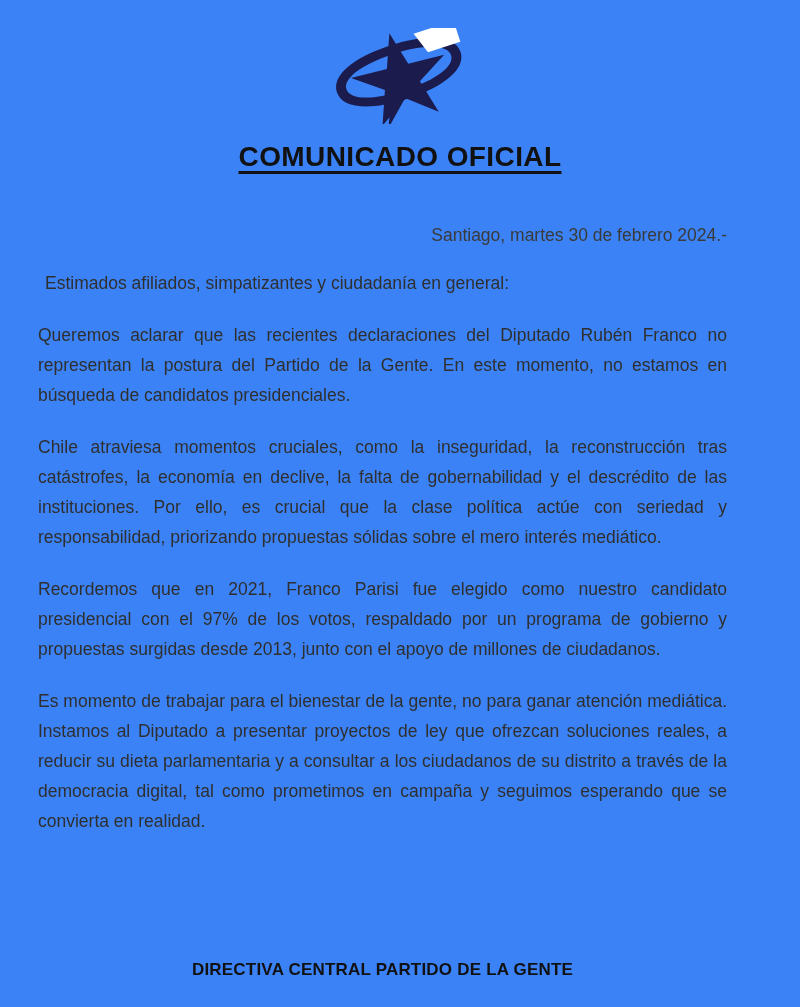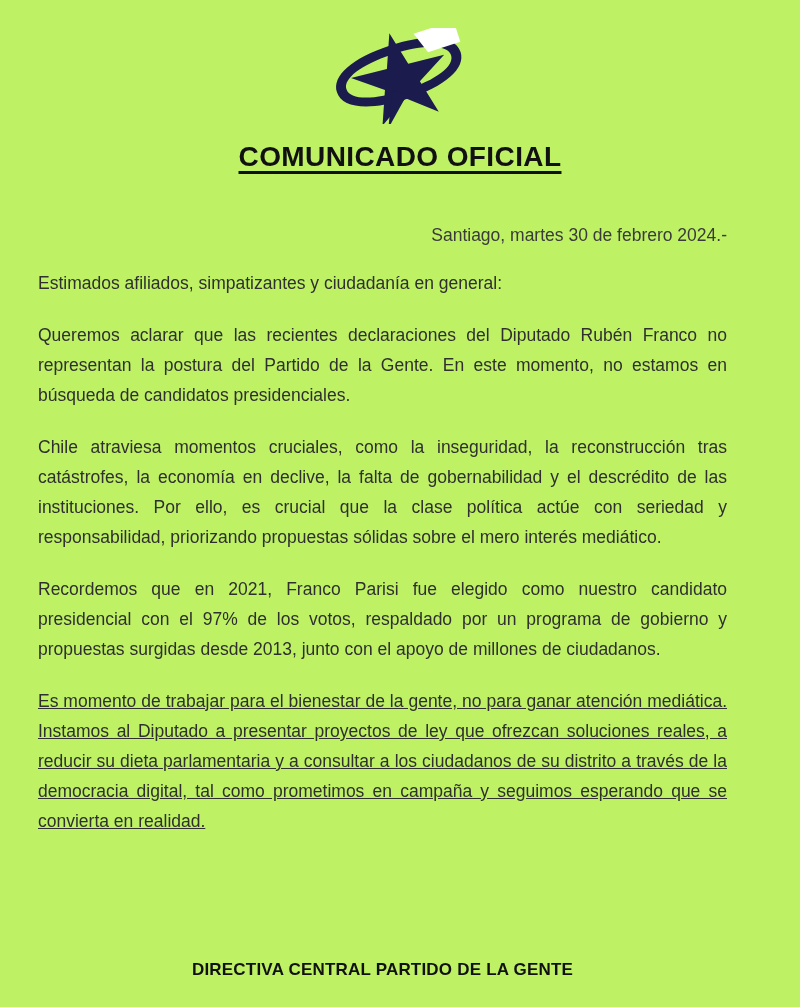--- a/index.html
+++ b/index.html
@@ -13,21 +13,21 @@
     position: relative;
     overflow: hidden;
     font-family: "Liberation Sans", sans-serif;
     color: #2b2b2b;
     -webkit-font-smoothing: antialiased;
   }
 
   .page {
     position: absolute;
     inset: 0;
-    background: #bef264;
+    background: #3b82f6;
   }
 
   
   .logo-wrap {
     position: absolute;
     top: 26px;
     left: 0;
     width: 800px;
     height: 100px;
     display: flex;
@@ -80,24 +80,24 @@
     font-size: 17.5px;
     line-height: 30px;
     text-align: justify;
     text-justify: inter-word;
     margin: 0 0 22px 0;
     color: #2f2f2f;
     hyphens: none;
   }
   .para.no-justify {
     text-align: left;
+    margin-left: 7px;
   }
   .para:last-child {
     margin-bottom: 8px;
-    text-decoration: underline;
   }
 
   
   .closing {
     position: absolute;
     top: 908px;
     left: 38px;
     width: 689px;
     font-size: 17px;
     line-height: 26px;

